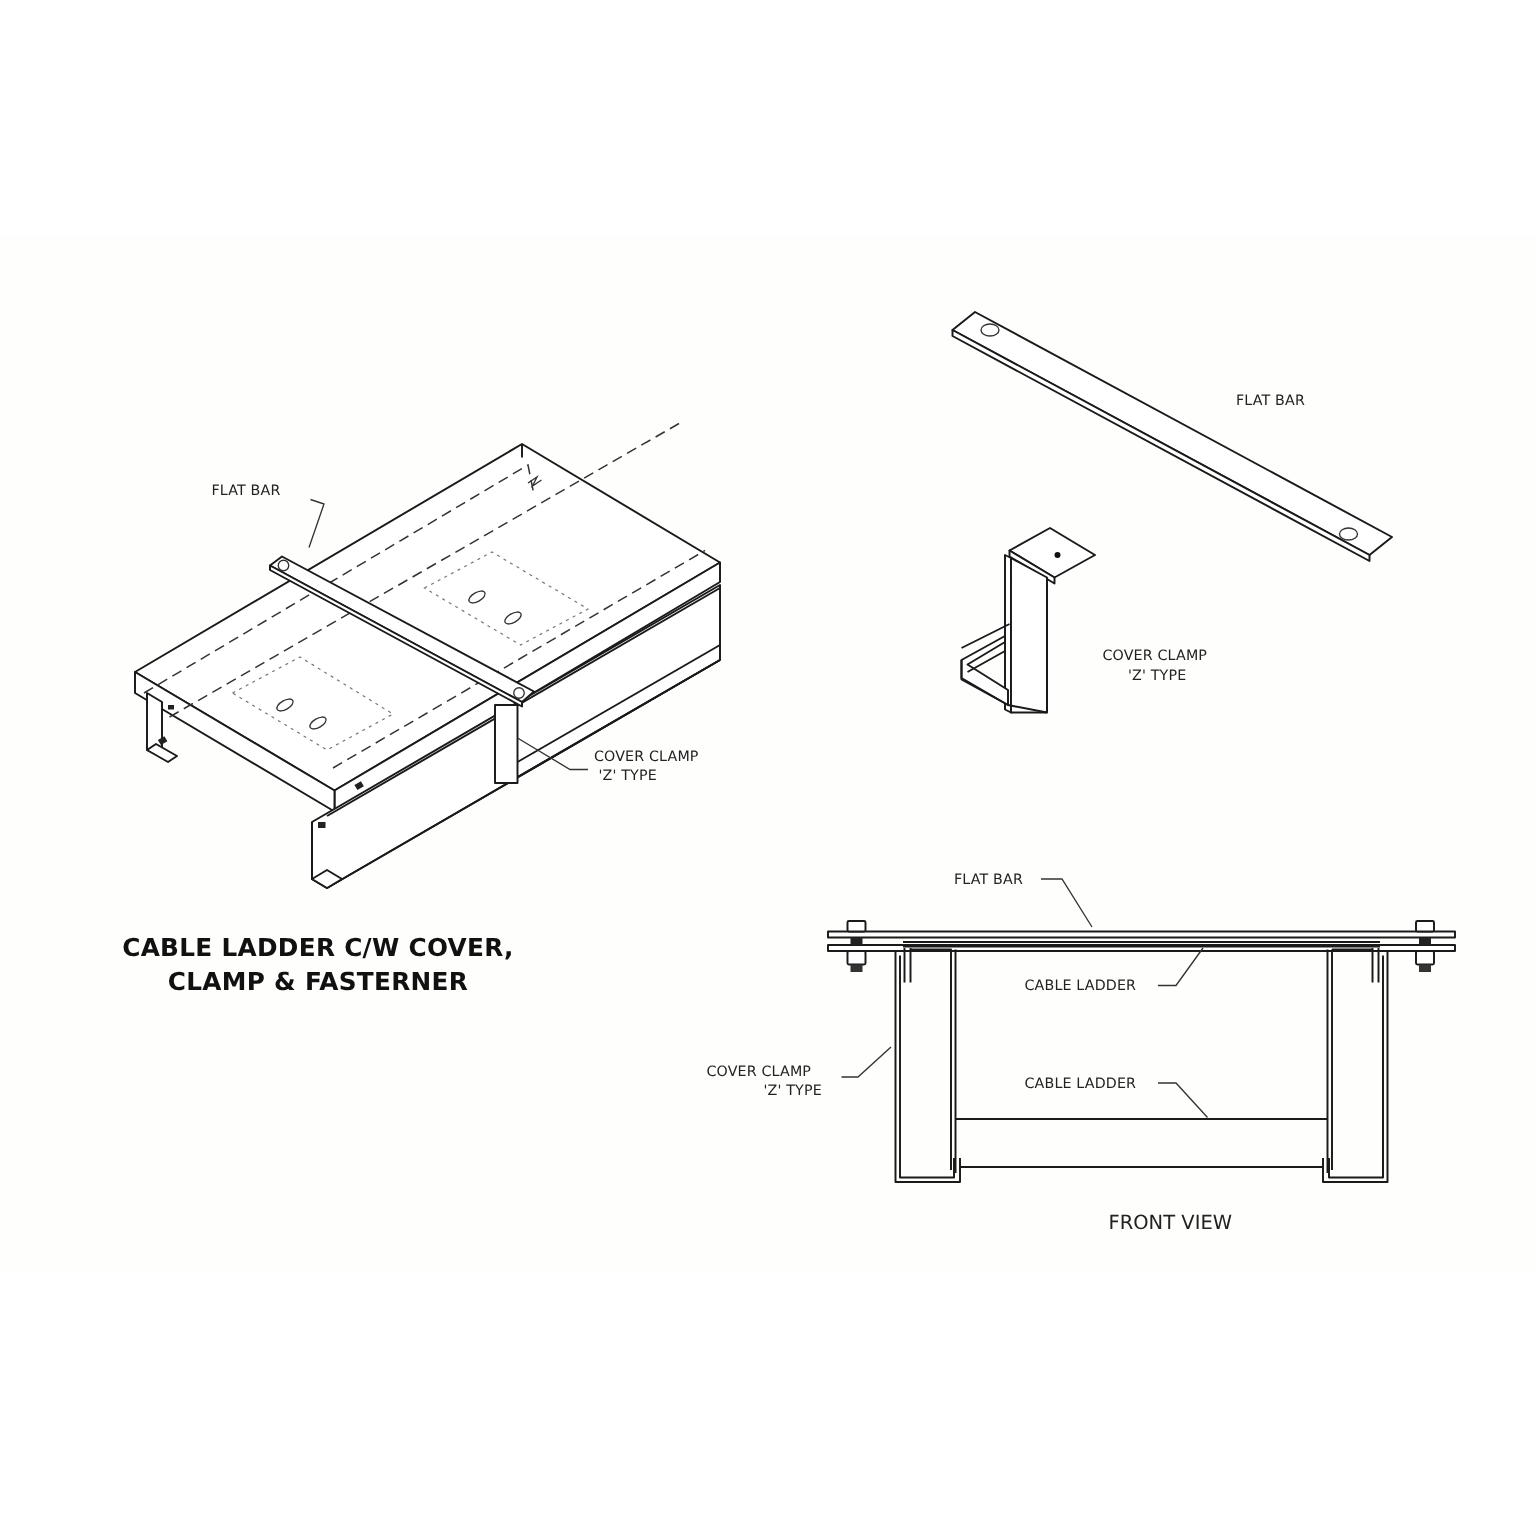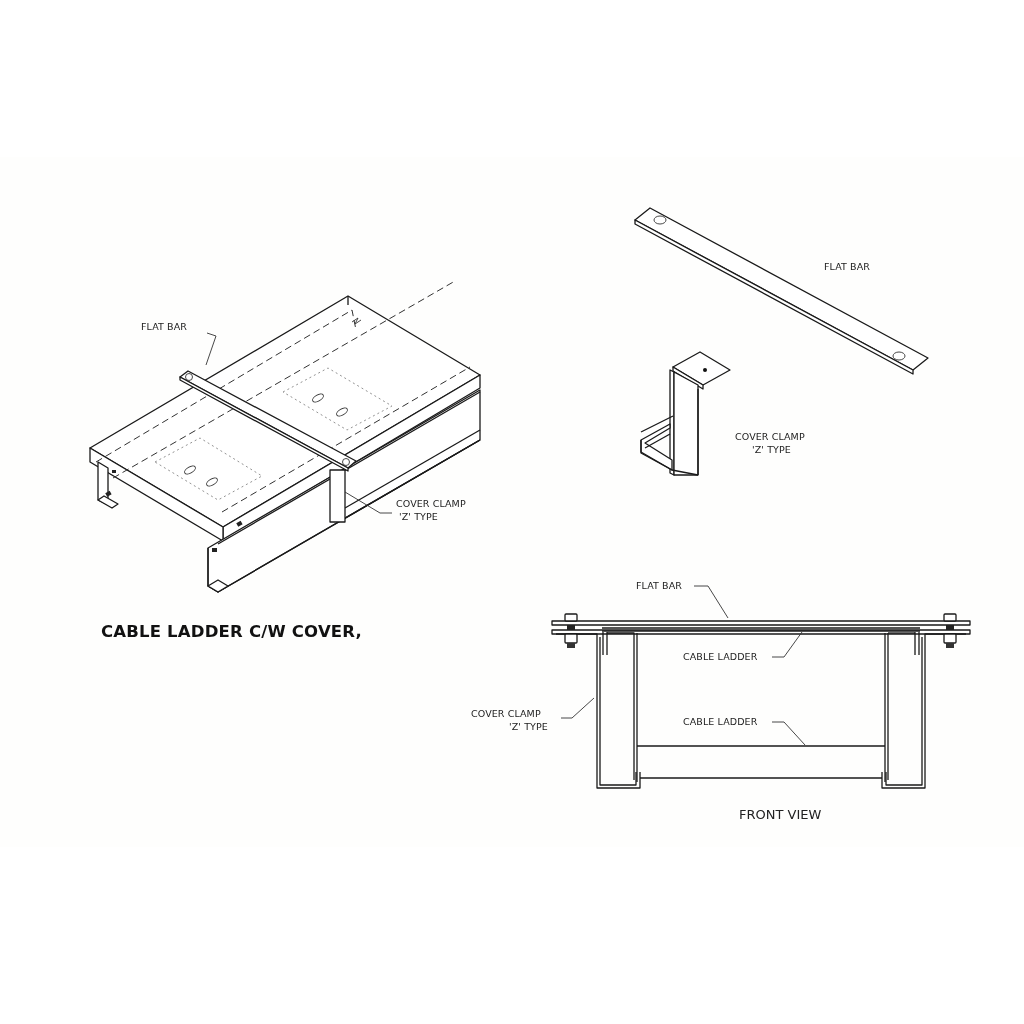--- a/index.html
+++ b/index.html
@@ -4,21 +4,21 @@
 <style>
   html, body { margin: 0; padding: 0; background: #ffffff; }
   body { width: 1024px; height: 1024px; position: relative; overflow: hidden; font-family: "DejaVu Sans", sans-serif; }
   .sheet { position: absolute; left: 0; top: 157px; width: 1024px; height: 690px; background: #fefefd; }
   svg.drawing { position: absolute; left: 0; top: 0; width: 1024px; height: 1024px; }
   .lbl { font-family: "DejaVu Sans", sans-serif; font-size: 9.5px; fill: #222; letter-spacing: 0.1px; }
   .fv { font-family: "DejaVu Sans", sans-serif; font-size: 13px; fill: #222; }
   .title { position: absolute; left: 62px; top: 620px; width: 300px; text-align: center;
            font-family: "DejaVu Sans", sans-serif; font-weight: bold; font-size: 16.5px; line-height: 23px;
            color: #111; letter-spacing: 0.2px; }
-  .title div { white-space: nowrap; text-align: right; }
+  .title div { white-space: nowrap; }
   .ln { fill: none; stroke: #1a1a1a; stroke-width: 1.3; stroke-linejoin: round; }
   .thin { fill: none; stroke: #333; stroke-width: 0.9; }
   .dash { fill: none; stroke: #333; stroke-width: 1; stroke-dasharray: 7 4; }
   .dot { fill: none; stroke: #777; stroke-width: 0.8; stroke-dasharray: 2 3; }
   .fillw { fill: #fff; stroke: #1a1a1a; stroke-width: 1.3; stroke-linejoin: round; }
 </style>
 </head>
 <body>
 
 <div class="sheet"></div>
@@ -151,13 +151,14 @@
     <text class="lbl" x="683" y="660">CABLE LADDER</text>
     <text class="lbl" x="683" y="725">CABLE LADDER</text>
     <text class="lbl" x="471" y="717">COVER CLAMP</text>
     <text class="lbl" x="509" y="730">'Z' TYPE</text>
     <text class="fv" x="739" y="819">FRONT VIEW</text>
   </g>
 </svg>
 
 <div class="title">
   <div>CABLE LADDER C/W COVER,</div>
+  <div>CLAMP &amp; FASTERNER</div>
 </div>
 
 </body></html>

